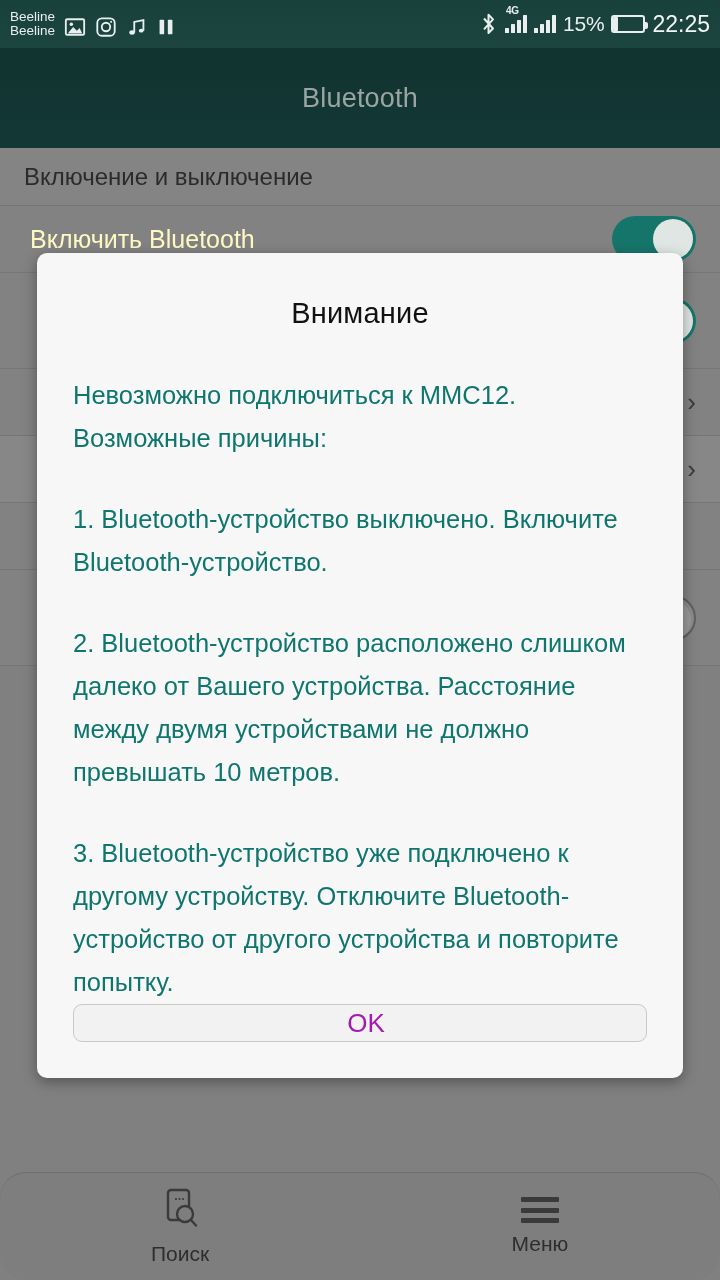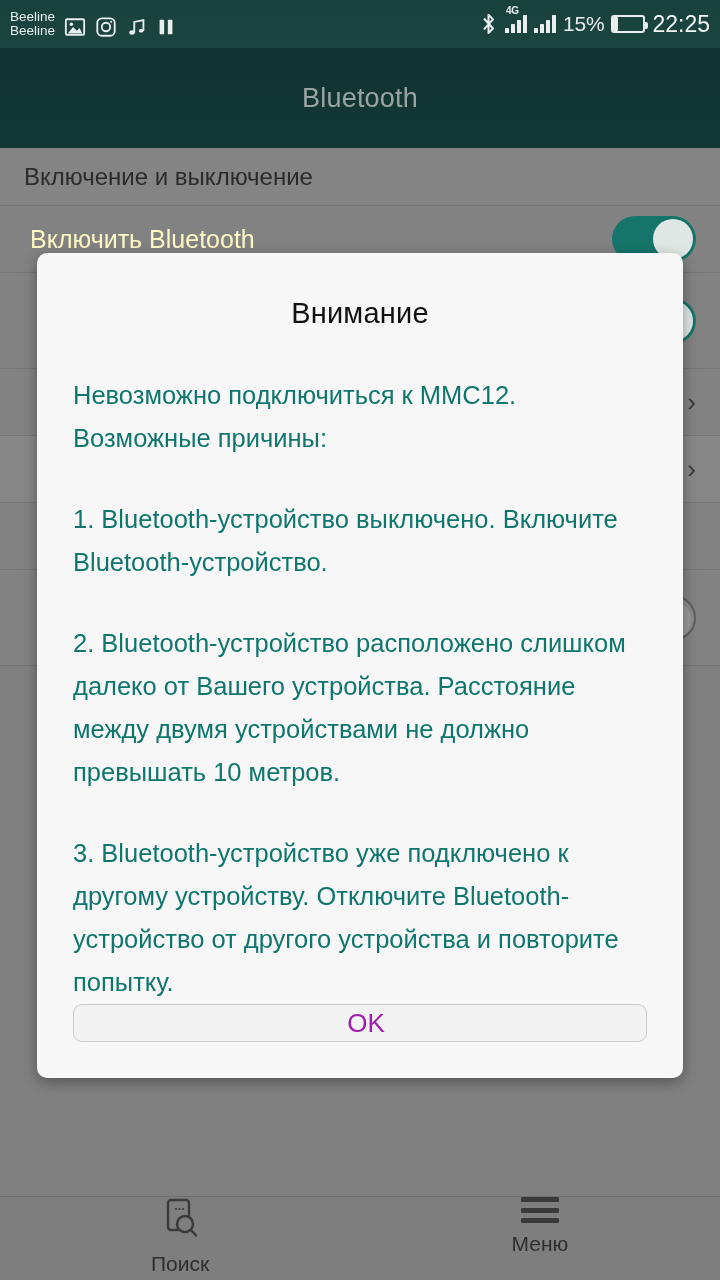--- a/index.html
+++ b/index.html
@@ -56,23 +56,23 @@
   .row.alt{ background:#878787; }
   .row .lbl{ font-size:25px; color:#fef9c3; }
   .row .right{ margin-left:auto; display:flex; align-items:center; }
   .toggle{ width:84px; height:46px; border-radius:23px; background:#16756a; position:relative; }
   .toggle .knob{ position:absolute; right:3px; top:3px; width:40px; height:40px; border-radius:50%; background:#dfe6e4; }
   .chev{ color:#3a3a3a; font-size:26px; line-height:1; }
   .tall{ height:96px; }
 
   
   .bottombar{
-    position:absolute; left:0; bottom:0; width:720px; height:84px;
+    position:absolute; left:0; bottom:0; width:720px; height:108px;
     background:#7e7e7e; border-top:1px solid #6e6e6e;
-    display:flex; align-items:flex-start;
+    display:flex; align-items:center;border-radius:26px;
   }
   .bb-item{ flex:1; display:flex; flex-direction:column; align-items:center; justify-content:center; gap:9px; }
   .bb-item .cap{ font-size:21px; color:#2e2e2e; }
   .hamburger{ width:38px; height:26px; display:flex; flex-direction:column; justify-content:space-between; }
   .hamburger i{ display:block; height:5px; background:#3a3a3a; border-radius:1px; }
 
   
   .dialog{
     position:absolute; left:37px; top:253px; width:646px; height:825px;
     background:#f7f7f7; border-radius:10px;

